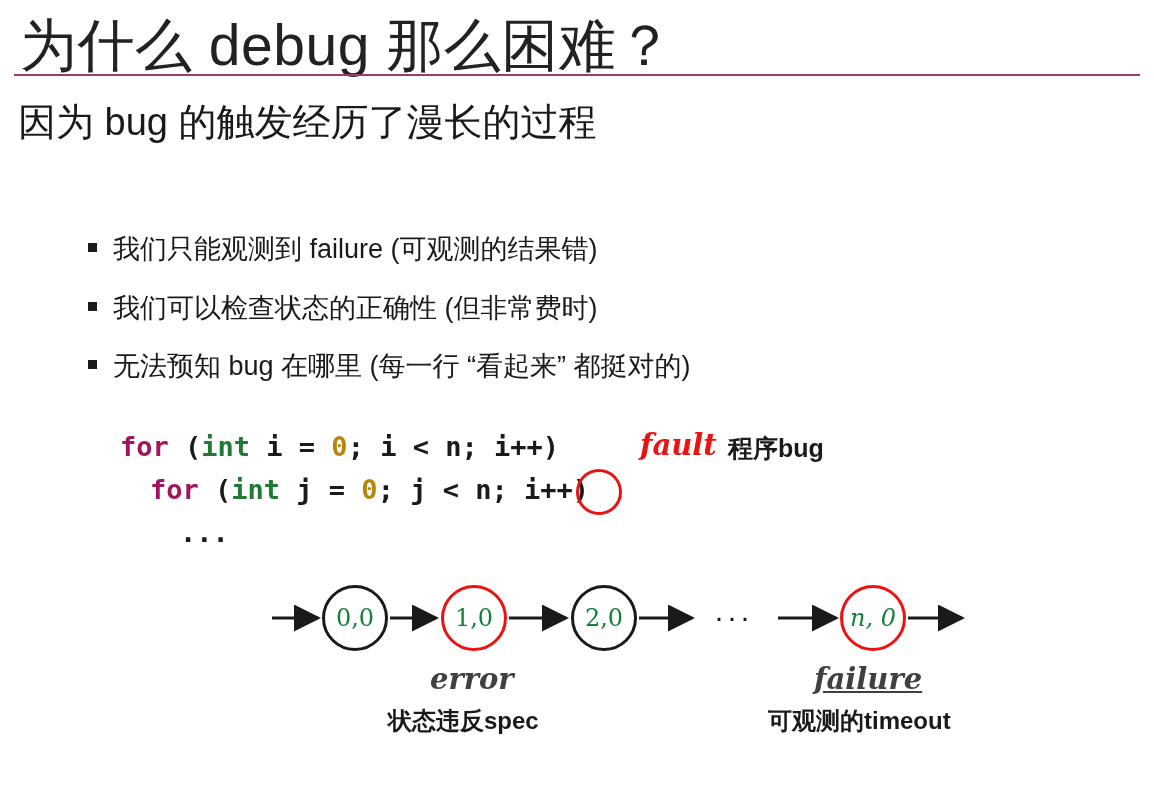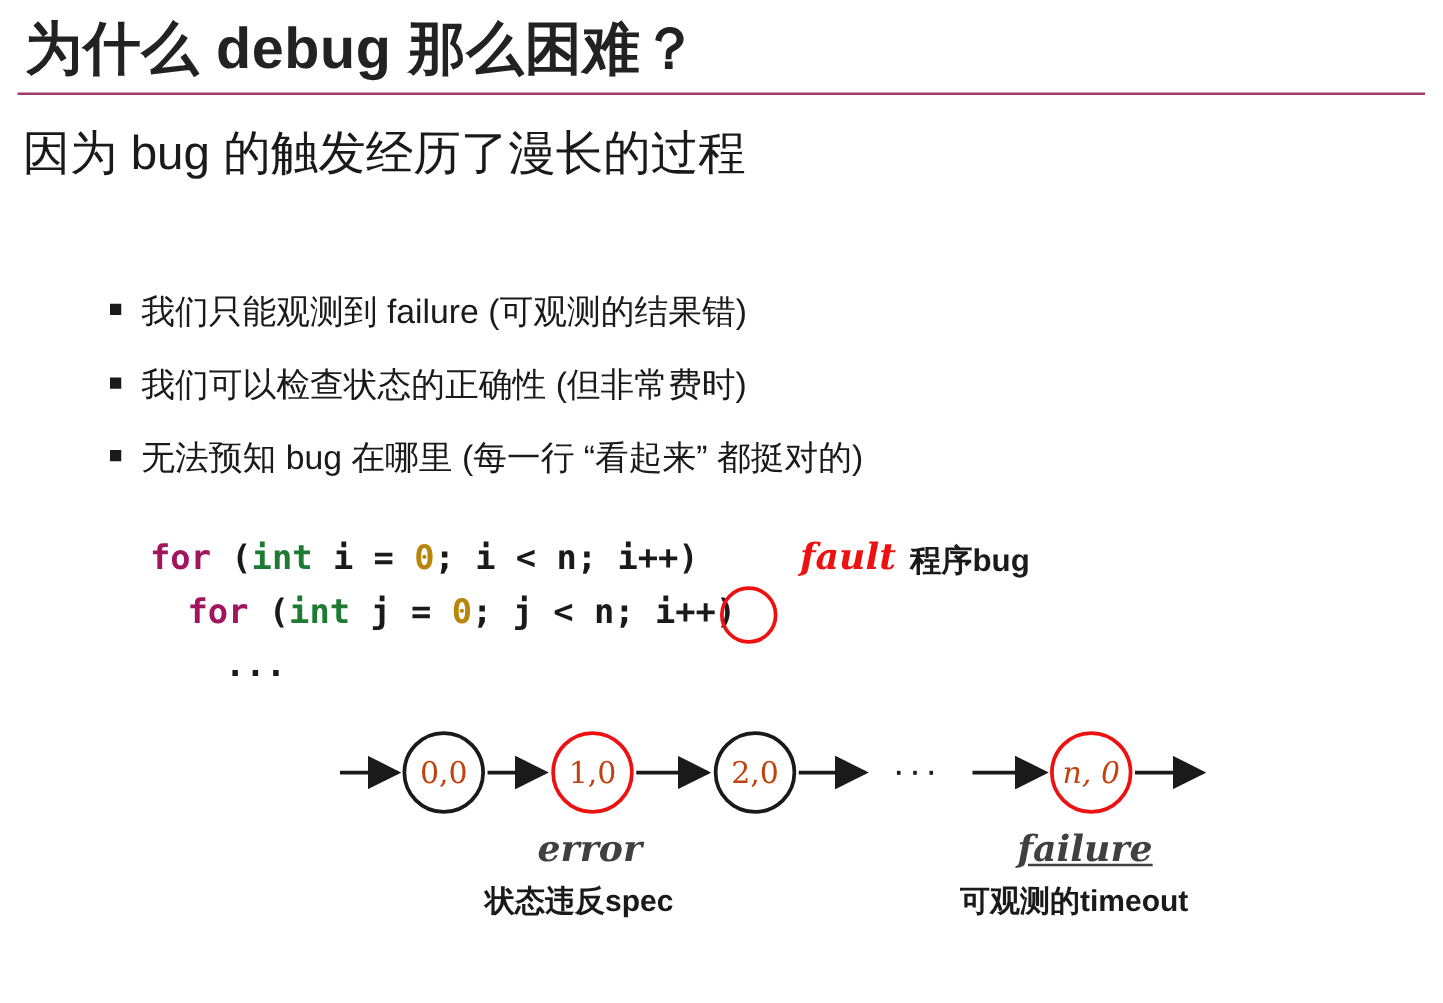--- a/index.html
+++ b/index.html
@@ -17,22 +17,22 @@
   }
   .slide {
     position: absolute;
     inset: 0;
   }
   
   .title {
     position: absolute;
     left: 20px;
     top: 8px;
-    font-size: 46px;
-    font-weight: 700;
+    font-size: 57px;
+    font-weight: 400;
     letter-spacing: 0.5px;
     color: #222222;
     white-space: nowrap;
   }
   .title-rule {
     position: absolute;
     left: 14px;
     top: 74px;
     width: 1126px;
     height: 2px;
@@ -158,21 +158,21 @@
     height: 66px;
     border-radius: 50%;
     border: 3px solid #1a1a1a;
     box-sizing: border-box;
     background: #ffffff;
     display: flex;
     align-items: center;
     justify-content: center;
     font-size: 24px;
     font-family: "DejaVu Serif", serif;
-    color: #c2410c;
+    color: #15803d;
   }
   .state.red { border-color: #ee1111; }
   .state.italic { font-style: italic; }
 
   .s0 { left: 322px; top: 15px; }
   .s1 { left: 441px; top: 15px; }
   .s2 { left: 571px; top: 15px; }
   .sn { left: 840px; top: 15px; }
 
   .dots {

